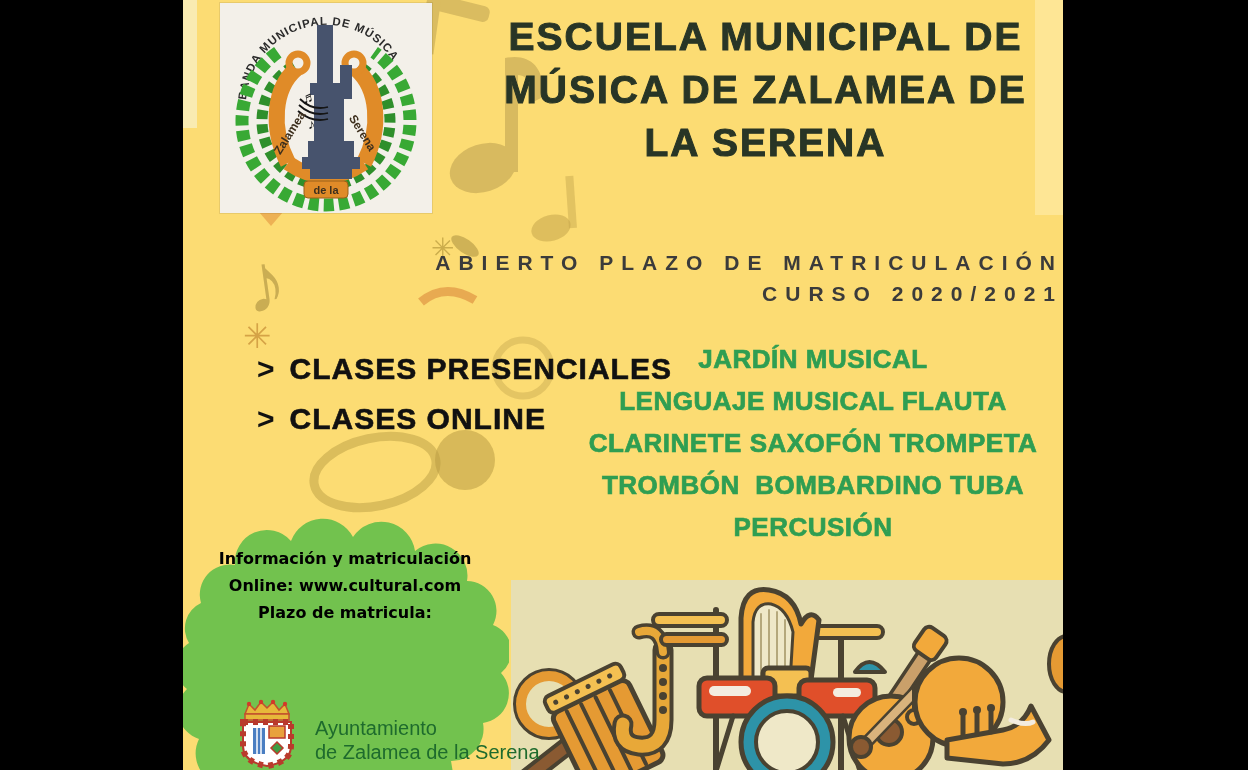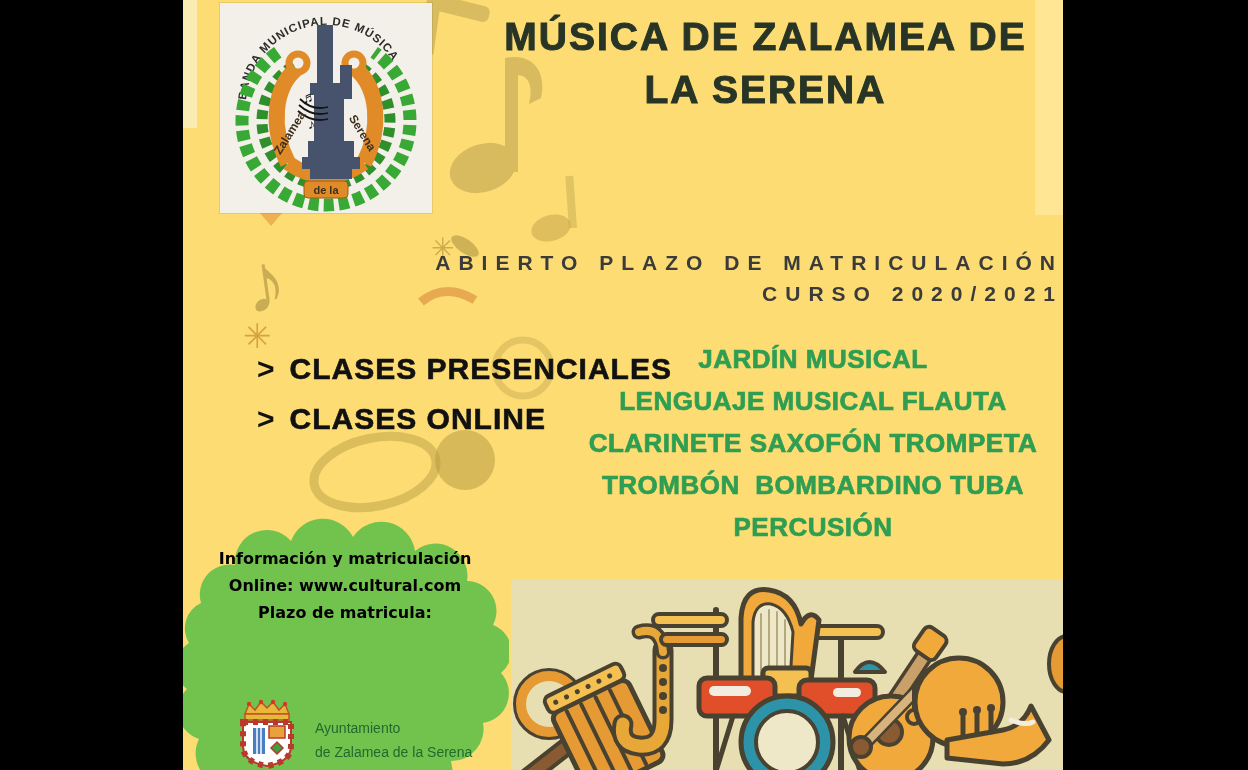--- a/index.html
+++ b/index.html
@@ -22,21 +22,21 @@
   .courses{position:absolute;left:390px;top:338px;width:480px;z-index:2;text-align:center;
            color:#2f9e52;font-weight:800;font-size:26px;line-height:42px;letter-spacing:.5px;
            -webkit-text-stroke:.7px #2f9e52;}
   .course-line{white-space:pre-wrap;}
 
   .info-blob{position:absolute;left:0;top:503px;width:326px;height:267px;z-index:3;}
   .info-text{position:absolute;left:16px;right:18px;top:42px;text-align:center;color:#000000;
              font-family:"DejaVu Sans",sans-serif;font-size:16px;line-height:27px;font-weight:600;}
   .info-title{font-weight:700;}
   .blob-footer{position:absolute;left:48px;top:698px;z-index:4;display:flex;align-items:flex-start;}
-  .org-text{margin-left:12px;margin-top:18px;color:#1e6b2d;font-size:14px;line-height:24px;
+  .org-text{margin-left:12px;margin-top:18px;color:#1e6b2d;font-size:20px;line-height:24px;
             font-family:"Liberation Sans",sans-serif;}
   .instruments-panel{position:absolute;left:328px;top:580px;width:552px;height:190px;z-index:2;}
 </style>
 </head>
 <body>
 
 <div class="stage">
   <div class="poster">
 
     <svg class="decor" width="880" height="770" aria-hidden="true">
@@ -105,20 +105,21 @@
         <text x="88" y="126" font-size="14" fill="#111">♪</text>
 
         <text x="73" y="132" font-size="12" font-weight="bold" fill="#3d2f1d" text-anchor="middle" transform="rotate(-58 73 132)">Zalamea</text>
         <text x="139" y="132" font-size="12" font-weight="bold" fill="#3d2f1d" text-anchor="middle" transform="rotate(58 139 132)">Serena</text>
         <rect x="84" y="178" width="44" height="17" rx="4" fill="#e08b28" stroke="#9a6018"></rect>
         <text x="106" y="191" font-size="11" font-weight="bold" fill="#3d2f1d" text-anchor="middle">de la</text>
       </svg>
     </div>
 
     <div class="title-block">
+      <div>ESCUELA MUNICIPAL DE</div>
       <div>MÚSICA DE ZALAMEA DE</div>
       <div>LA SERENA</div>
     </div>
 
     <div class="enroll-block">
       <div>ABIERTO PLAZO DE MATRICULACIÓN</div>
       <div>CURSO 2020/2021</div>
     </div>
 
     <div class="modalities">

